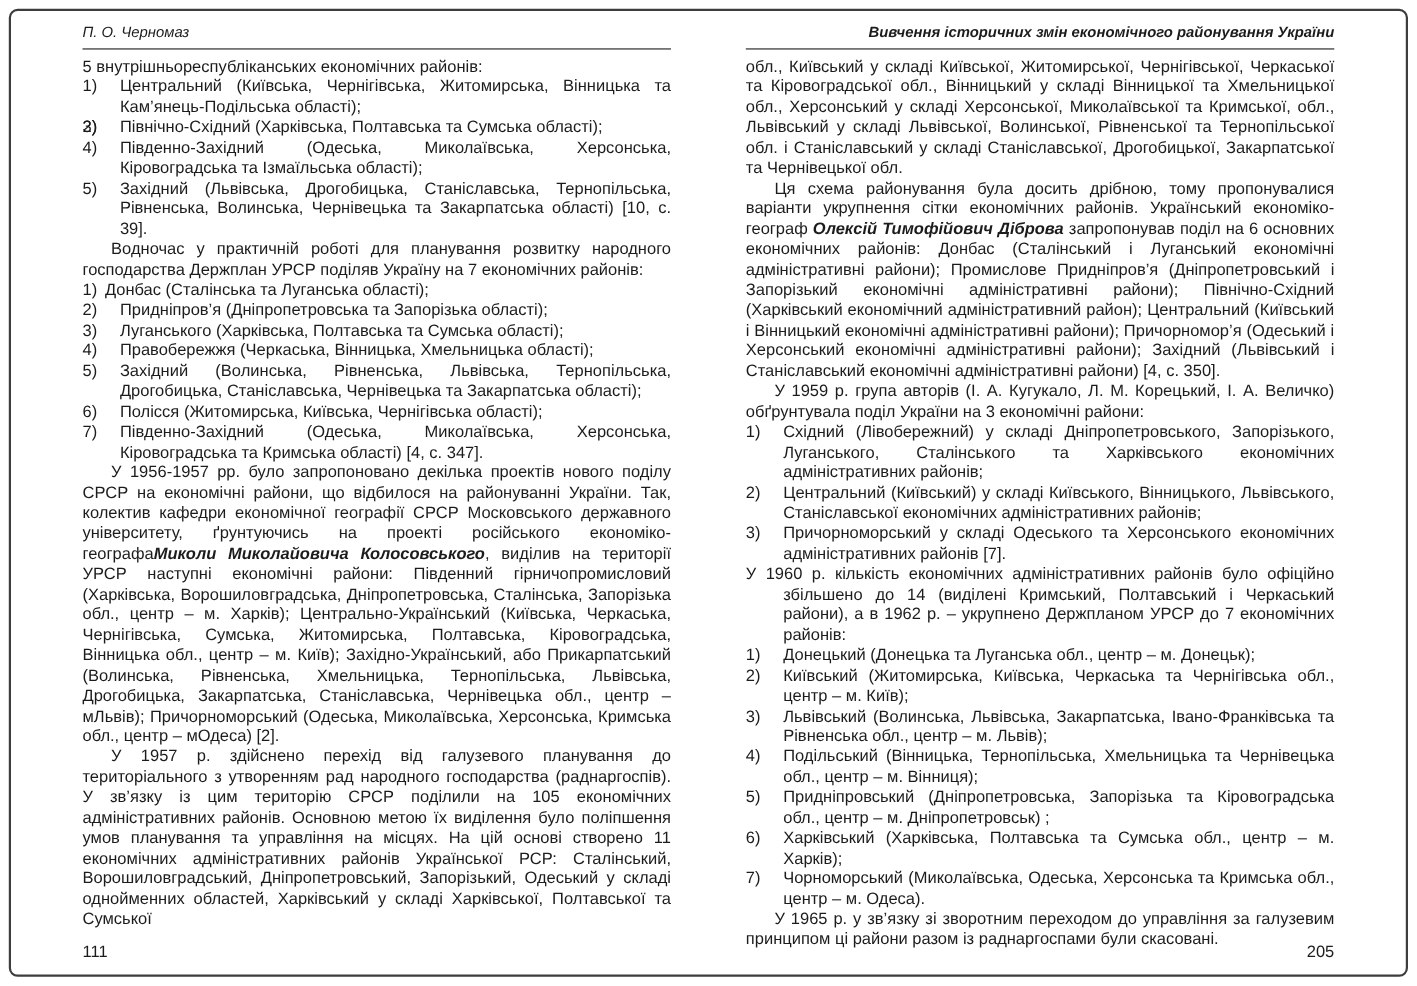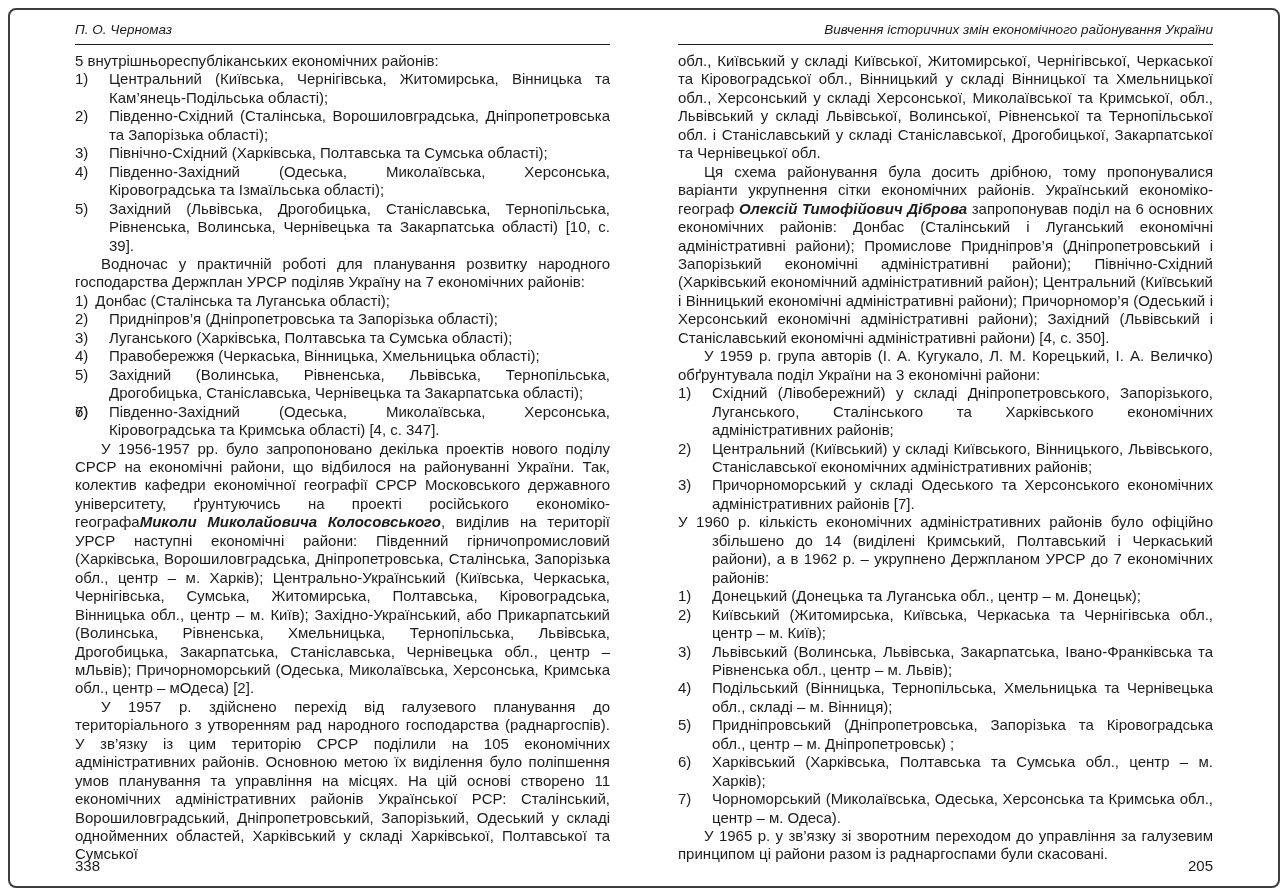--- a/index.html
+++ b/index.html
@@ -17,21 +17,21 @@
     pointer-events:none;
   }
   .page{position:absolute;top:22px;width:535px;height:852px;}
   .page.left{left:75px;}
   .page.right{left:678px;}
   .running-header{
     font-style:italic;font-size:13.5px;line-height:16px;
     padding-bottom:6px;
     border-bottom:1.5px solid var(--rule,#1c1c1c);
   }
-  .page.right .running-header{text-align:right;}
+  .page.right .running-header{text-align:right;font-weight:bold;}
   .page-body{margin-top:7px;font-size:15px;line-height:18.45px;}
   .para{margin:0;text-align:justify;}
   .para.indent{text-indent:26px;}
   .para.hang{padding-left:34px;text-indent:-34px;}
   .li{position:relative;padding-left:34px;text-align:justify;}
   .li .num{position:absolute;left:0;top:0;}
   .li.tight{padding-left:0;}
   .li.tight .num{position:static;margin-right:7px;}
   .page-number{position:absolute;bottom:0;left:0;font-size:15px;}
   .page.right .page-number{left:auto;right:0;text-align:left;}
@@ -39,51 +39,51 @@
 </head>
 <body>
 
 <div class="frame"></div>
 
 <div class="page left">
   <div class="running-header">П. О. Черномаз</div>
   <div class="page-body">
       <p class="para"><span>5 внутрішньореспубліканських економічних районів:</span></p>
       <div class="li"><span class="num">1)</span><span>Центральний (Київська, Чернігівська, Житомирська, Вінницька та Кам’янець-Подільська області);</span></div>
-      <div class="li"><span class="num">2)</span><span>Південно-Східний (Сталінська, Ворошиловградська, Дніпропетровська та Запорізька області);</span></div>
+      <div class="li"><span class="num">2)</span></div>
       <div class="li"><span class="num">3)</span><span>Північно-Східний (Харківська, Полтавська та Сумська області);</span></div>
       <div class="li"><span class="num">4)</span><span>Південно-Західний (Одеська, Миколаївська, Херсонська, Кіровоградська та Ізмаїльська області);</span></div>
       <div class="li"><span class="num">5)</span><span>Західний (Львівська, Дрогобицька, Станіславська, Тернопільська, Рівненська, Волинська, Чернівецька та Закарпатська області) [10, с. 39].</span></div>
       <p class="para indent"><span>Водночас у практичній роботі для планування розвитку народного господарства Держплан УРСР поділяв Україну на 7 економічних районів:</span></p>
       <div class="li tight"><span class="num">1)</span><span>Донбас (Сталінська та Луганська області);</span></div>
       <div class="li"><span class="num">2)</span><span>Придніпров’я (Дніпропетровська та Запорізька області);</span></div>
       <div class="li"><span class="num">3)</span><span>Луганського (Харківська, Полтавська та Сумська області);</span></div>
       <div class="li"><span class="num">4)</span><span>Правобережжя (Черкаська, Вінницька, Хмельницька області);</span></div>
       <div class="li"><span class="num">5)</span><span>Західний (Волинська, Рівненська, Львівська, Тернопільська, Дрогобицька, Станіславська, Чернівецька та Закарпатська області);</span></div>
-      <div class="li"><span class="num">6)</span></div>
+      <div class="li"><span class="num">6)</span><span>Полісся (Житомирська, Київська, Чернігівська області);</span></div>
       <div class="li"><span class="num">7)</span><span>Південно-Західний (Одеська, Миколаївська, Херсонська, Кіровоградська та Кримська області) [4, с. 347].</span></div>
       <p class="para indent"><span>У 1956-1957 рр. було запропоновано декілька проектів нового поділу СРСР на економічні райони, що відбилося на районуванні України. Так, колектив кафедри економічної географії СРСР Московського державного університету, ґрунтуючись на проекті російського економіко-географа</span><span style="font-weight: bold; font-style: italic;">Миколи Миколайовича Колосовського</span><span>, виділив на території УРСР наступні економічні райони: Південний гірничопромисловий (Харківська, Ворошиловградська, Дніпропетровська, Сталінська, Запорізька обл., центр – м. Харків); Центрально-Український (Київська, Черкаська, Чернігівська, Сумська, Житомирська, Полтавська, Кіровоградська, Вінницька обл., центр – м. Київ); Західно-Український, або Прикарпатський (Волинська, Рівненська, Хмельницька, Тернопільська, Львівська, Дрогобицька, Закарпатська, Станіславська, Чернівецька обл., центр – мЛьвів); Причорноморський (Одеська, Миколаївська, Херсонська, Кримська обл., центр – мОдеса) [2].</span></p>
       <p class="para indent"><span>У 1957 р. здійснено перехід від галузевого планування до територіального з утворенням рад народного господарства (раднаргоспів). У зв’язку із цим територію СРСР поділили на 105 економічних адміністративних районів. Основною метою їх виділення було поліпшення умов планування та управління на місцях. На цій основі створено 11 економічних адміністративних районів Української РСР: Сталінський, Ворошиловградський, Дніпропетровський, Запорізький, Одеський у складі однойменних областей, Харківський у складі Харківської, Полтавської та Сумської</span></p>
     </div>
-  <div class="page-number">338</div>
+  <div class="page-number">111</div>
 </div>
 
 <div class="page right">
   <div class="running-header">Вивчення історичних змін економічного районування України</div>
   <div class="page-body">
       <p class="para"><span>обл., Київський у складі Київської, Житомирської, Чернігівської, Черкаської та Кіровоградської обл., Вінницький у складі Вінницької та Хмельницької обл., Херсонський у складі Херсонської, Миколаївської та Кримської, обл., Львівський у складі Львівської, Волинської, Рівненської та Тернопільської обл. і Станіславський у складі Станіславської, Дрогобицької, Закарпатської та Чернівецької обл.</span></p>
       <p class="para indent"><span>Ця схема районування була досить дрібною, тому пропонувалися варіанти укрупнення сітки економічних районів. Український економіко-географ </span><span style="font-weight: bold; font-style: italic;">Олексій Тимофійович Діброва</span><span> запропонував поділ на 6 основних економічних районів: Донбас (Сталінський і Луганський економічні адміністративні райони); Промислове Придніпров’я (Дніпропетровський і Запорізький економічні адміністративні райони); Північно-Східний (Харківський економічний адміністративний район); Центральний (Київський і Вінницький економічні адміністративні райони); Причорномор’я (Одеський і Херсонський економічні адміністративні райони); Західний (Львівський і Станіславський економічні адміністративні райони) [4, с. 350].</span></p>
       <p class="para indent"><span>У 1959 р. група авторів (І. А. Кугукало, Л. М. Корецький, І. А. Величко) обґрунтувала поділ України на 3 економічні райони:</span></p>
       <div class="li"><span class="num">1)</span><span>Східний (Лівобережний) у складі Дніпропетровського, Запорізького, Луганського, Сталінського та Харківського економічних адміністративних районів;</span></div>
       <div class="li"><span class="num">2)</span><span>Центральний (Київський) у складі Київського, Вінницького, Львівського, Станіславської економічних адміністративних районів;</span></div>
       <div class="li"><span class="num">3)</span><span>Причорноморський у складі Одеського та Херсонського економічних адміністративних районів [7].</span></div>
       <p class="para hang"><span>У 1960 р. кількість економічних адміністративних районів було офіційно збільшено до 14 (виділені Кримський, Полтавський і Черкаський райони), а в 1962 р. – укрупнено Держпланом УРСР до 7 економічних районів:</span></p>
       <div class="li"><span class="num">1)</span><span>Донецький (Донецька та Луганська обл., центр – м. Донецьк);</span></div>
       <div class="li"><span class="num">2)</span><span>Київський (Житомирська, Київська, Черкаська та Чернігівська обл., центр – м. Київ);</span></div>
       <div class="li"><span class="num">3)</span><span>Львівський (Волинська, Львівська, Закарпатська, Івано-Франківська та Рівненська обл., центр – м. Львів);</span></div>
-      <div class="li"><span class="num">4)</span><span>Подільський (Вінницька, Тернопільська, Хмельницька та Чернівецька обл., складі – м. Вінниця);</span></div>
+      <div class="li"><span class="num">4)</span><span>Подільський (Вінницька, Тернопільська, Хмельницька та Чернівецька обл., центр – м. Вінниця);</span></div>
       <div class="li"><span class="num">5)</span><span>Придніпровський (Дніпропетровська, Запорізька та Кіровоградська обл., центр – м. Дніпропетровськ) ;</span></div>
       <div class="li"><span class="num">6)</span><span>Харківський (Харківська, Полтавська та Сумська обл., центр – м. Харків);</span></div>
       <div class="li"><span class="num">7)</span><span>Чорноморський (Миколаївська, Одеська, Херсонська та Кримська обл., центр – м. Одеса).</span></div>
       <p class="para indent"><span>У 1965 р. у зв’язку зі зворотним переходом до управління за галузевим принципом ці райони разом із раднаргоспами були скасовані.</span></p>
     </div>
   <div class="page-number">205</div>
 </div>
 
 </body></html>

